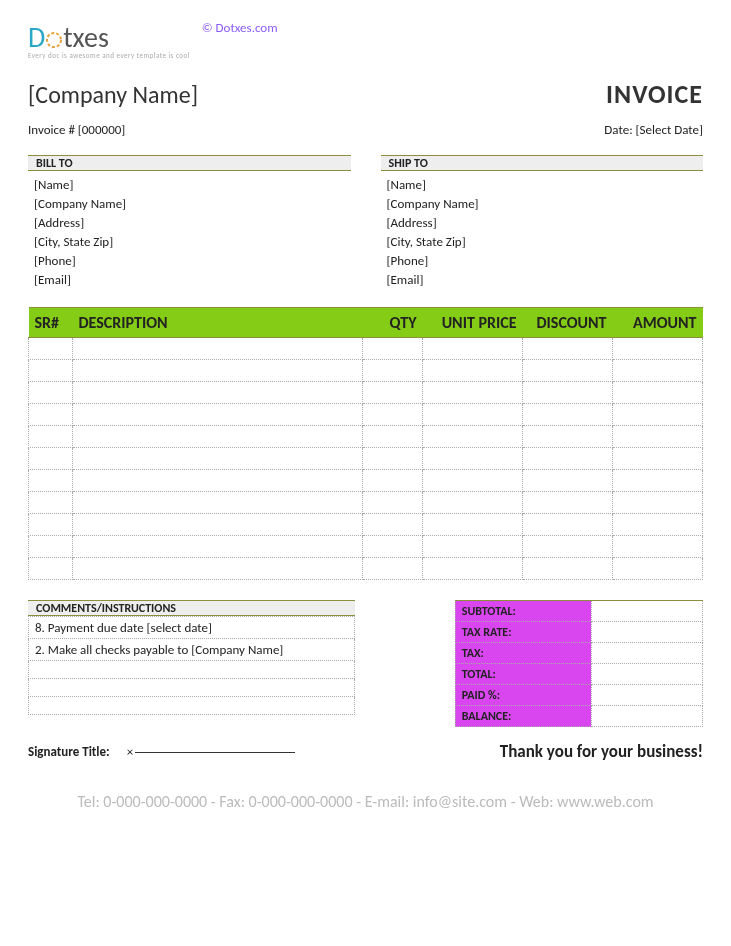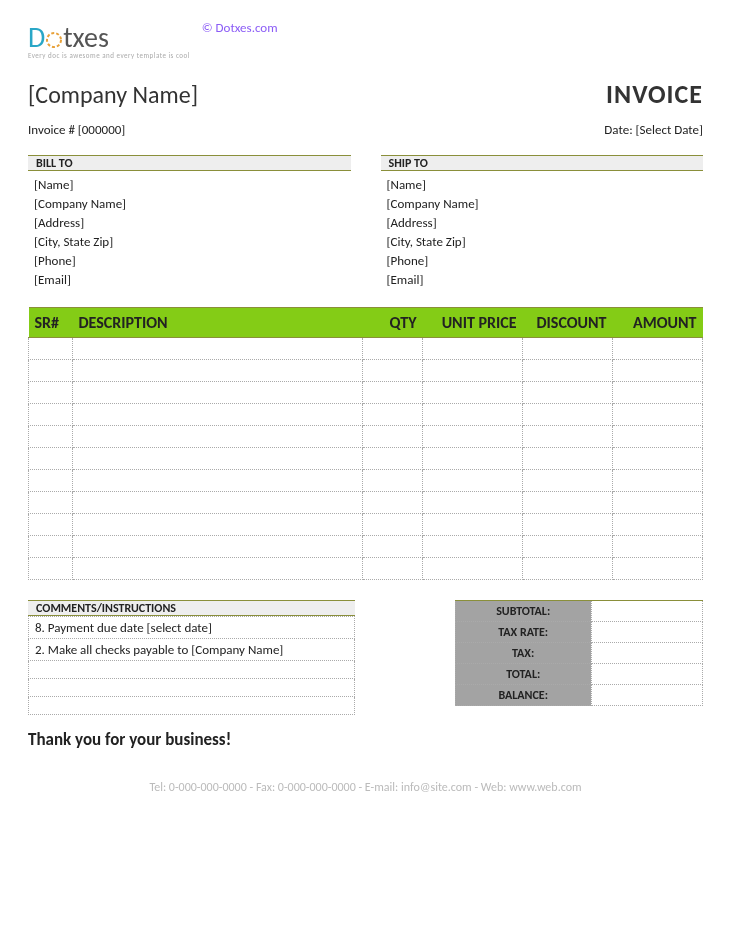--- a/index.html
+++ b/index.html
@@ -100,41 +100,41 @@
   }
   .totals-box { flex: 0.95; }
   .totals-box table { border-collapse: collapse; width: 100%; }
   .totals-box td {
     border: 1px dotted #aaa;
     padding: 3px 6px;
     font-size: 12px;
     height: 18px;
   }
   .totals-box td.label {
-    background: #a3a3a3;
+    background: #d946ef;
     font-weight: bold;
-    text-align: center;
+    text-align: left;
     width: 55%;
   }
   .totals-box tr.first td { border-top: 1px solid #8a8f3a; }
   .sig-row {
     display: flex;
     justify-content: space-between;
     align-items: center;
     margin: 14px 0 30px 0;
   }
   .sig-label { font-weight: bold; font-size: 13px; }
   .sig-line { display: inline-block; margin-left: 14px; }
   .sig-line .x { font-size: 13px; }
   .sig-line .line { display: inline-block; border-bottom: 1px solid #333; width: 160px; vertical-align: middle; margin-left: 2px; }
   .thanks { font-weight: bold; font-size: 17px; }
   .footer {
     text-align: center;
     color: #bbb;
-    font-size: 12px;
+    font-size: 16px;
     margin-top: 28px;
   }
 </style>
 </head>
 <body>
 
 <div class="top-row">
   <div class="logo">
     <span>D</span><svg width="18" height="18" viewBox="0 0 18 18" style="vertical-align:-2px">
         <circle cx="9" cy="9" r="7" fill="none" stroke="#e8a23a" stroke-width="2" stroke-dasharray="3 2"></circle>
@@ -318,25 +318,35 @@
           </tr>
       <tr>
             <td class="label">TAX:</td>
             <td></td>
           </tr>
       <tr>
             <td class="label">TOTAL:</td>
             <td></td>
           </tr>
       <tr>
+            <td class="label">PAID %:</td>
+            <td></td>
+          </tr>
+      <tr>
             <td class="label">BALANCE:</td>
             <td></td>
           </tr>
     </tbody>
       </table>
   </div>
 </div>
 
 <div class="sig-row">
+  <div>
+    <span class="sig-label">Signature Title:</span>
+    <span class="sig-line">
+      <span class="x">×</span><span class="line"></span>
+    </span>
+  </div>
   <div class="thanks">Thank you for your business!</div>
 </div>
 
 <div class="footer">Tel: 0-000-000-0000  - Fax: 0-000-000-0000 - E-mail: info@site.com - Web: www.web.com</div>
 
 </body></html>

